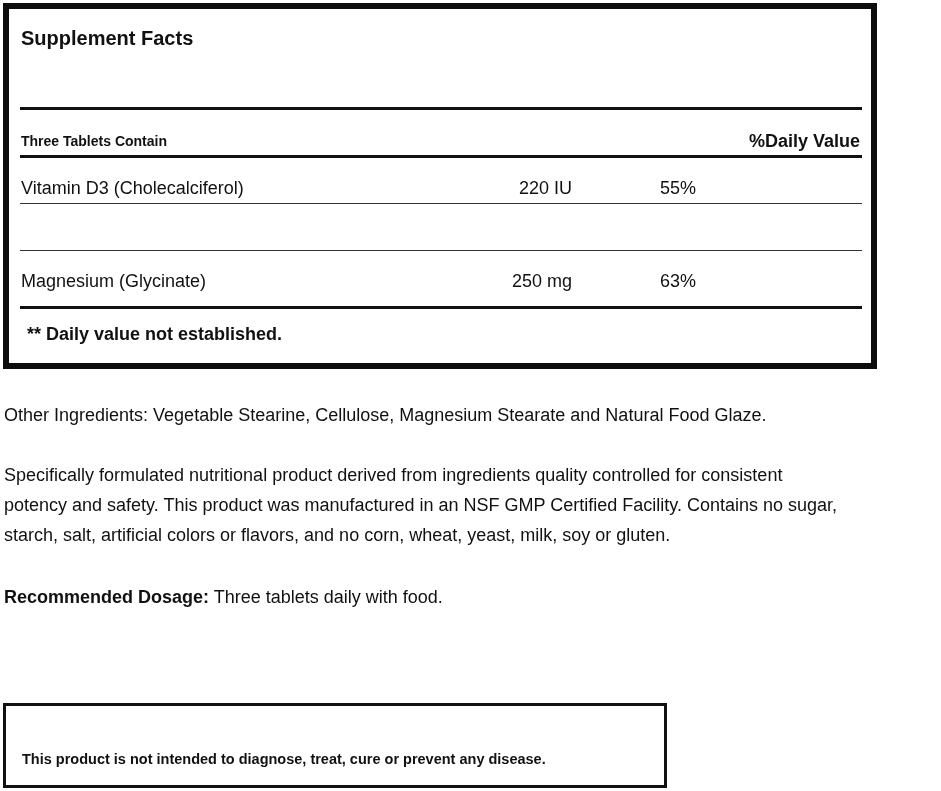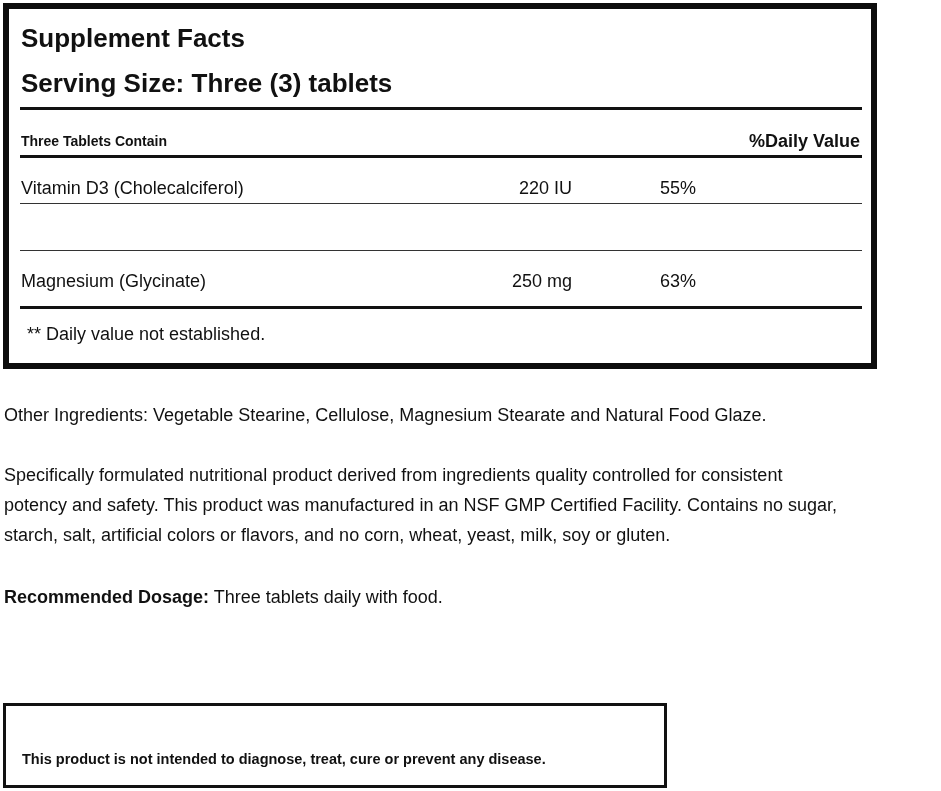--- a/index.html
+++ b/index.html
@@ -21,21 +21,21 @@
       top: 3px;
       width: 862px;
       height: 354px;
       border: 6px solid #0d0d0d;
       box-sizing: content-box;
     }
     .facts-title {
       position: absolute;
       left: 12px;
       top: 14px;
-      font-size: 26px;
+      font-size: 20px;
       font-weight: bold;
       line-height: 30px;
       white-space: nowrap;
     }
     .serving-size {
       position: absolute;
       left: 12px;
       top: 59px;
       font-size: 26px;
       font-weight: bold;
@@ -95,21 +95,21 @@
       right: 11px;
       top: 0;
       white-space: nowrap;
       text-align: right;
     }
     .footnote {
       position: absolute;
       left: 18px;
       top: 314px;
       font-size: 18px;
-      font-weight: normal;
+      font-weight: bold;
       line-height: 22px;
       white-space: nowrap;
     }
     .para {
       position: absolute;
       left: 4px;
       font-size: 18px;
       line-height: 30px;
       color: #111;
       white-space: nowrap;
@@ -131,21 +131,20 @@
       font-weight: bold;
       line-height: 20px;
       white-space: nowrap;
     }
   </style>
 </head>
 <body>
 
 <div class="facts-box">
   <div class="facts-title">Supplement Facts</div>
-  <div class="serving-size">Serving Size: Three (3) tablets</div>
 
   <div class="rule heavy" style="top:98px;"></div>
 
   <div class="header-left">Three Tablets Contain</div>
   <div class="header-right">%Daily Value</div>
 
   <div class="rule heavy" style="top:146px;"></div>
 
   <div class="row" style="top:168px;">
     <span class="name">Vitamin D3 (Cholecalciferol)</span>

